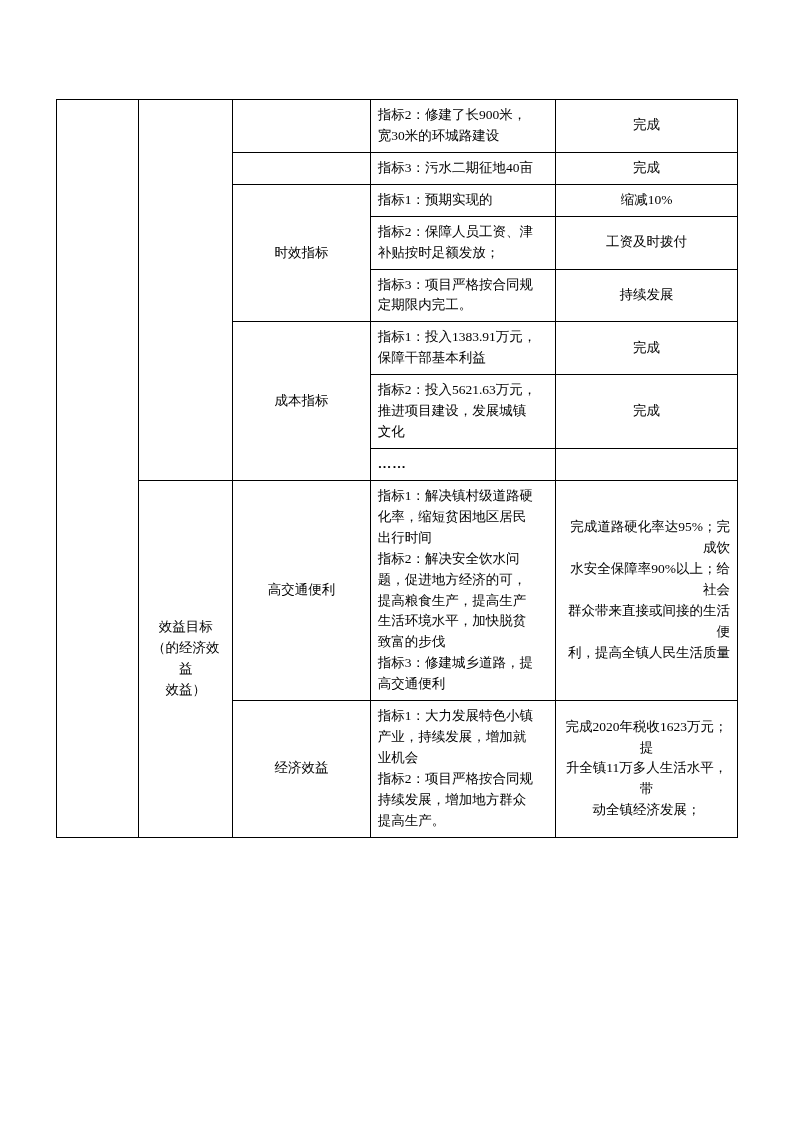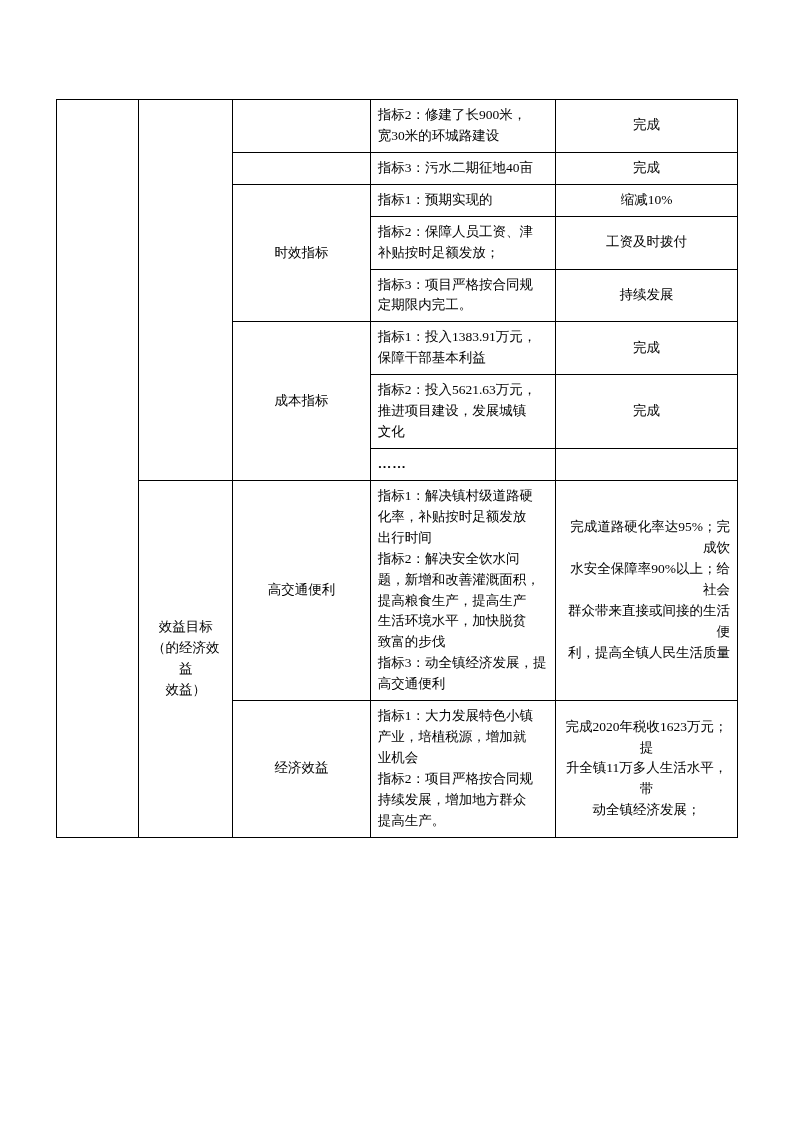--- a/index.html
+++ b/index.html
@@ -165,43 +165,43 @@
 
         <tr>
           <td rowspan="2" class="center vert-label">
             <div>效益目标</div>
             <div>（的经济效益</div>
             <div>效益）</div>
           </td>
           <td class="center vert-label">高交通便利</td>
           <td class="just cell-lines">
             <div>指标1：解决镇村级道路硬</div>
-            <div>化率，补贴按时足额发放</div>
+            <div>化率，缩短贫困地区居民</div>
             <div>出行时间</div>
             <div>指标2：解决安全饮水问</div>
-            <div>题，新增和改善灌溉面积，</div>
+            <div>题，促进地方经济的可，</div>
             <div>提高粮食生产，提高生产</div>
             <div>生活环境水平，加快脱贫</div>
             <div>致富的步伐</div>
-            <div>指标3：动全镇经济发展，提</div>
+            <div>指标3：修建城乡道路，提</div>
             <div>高交通便利</div>
           </td>
           <td class="result-cell just">
             <div>完成道路硬化率达95%；完成饮</div>
             <div>水安全保障率90%以上；给社会</div>
             <div>群众带来直接或间接的生活便</div>
             <div>利，提高全镇人民生活质量</div>
           </td>
         </tr>
 
         <tr>
           <td class="center vert-label">经济效益</td>
           <td class="just cell-lines">
             <div>指标1：大力发展特色小镇</div>
-            <div>产业，培植税源，增加就</div>
+            <div>产业，持续发展，增加就</div>
             <div>业机会</div>
             <div>指标2：项目严格按合同规</div>
             <div>持续发展，增加地方群众</div>
             <div>提高生产。</div>
           </td>
           <td class="result-cell">
             <div>完成2020年税收1623万元；提</div>
             <div>升全镇11万多人生活水平，带</div>
             <div>动全镇经济发展；</div>
           </td>

